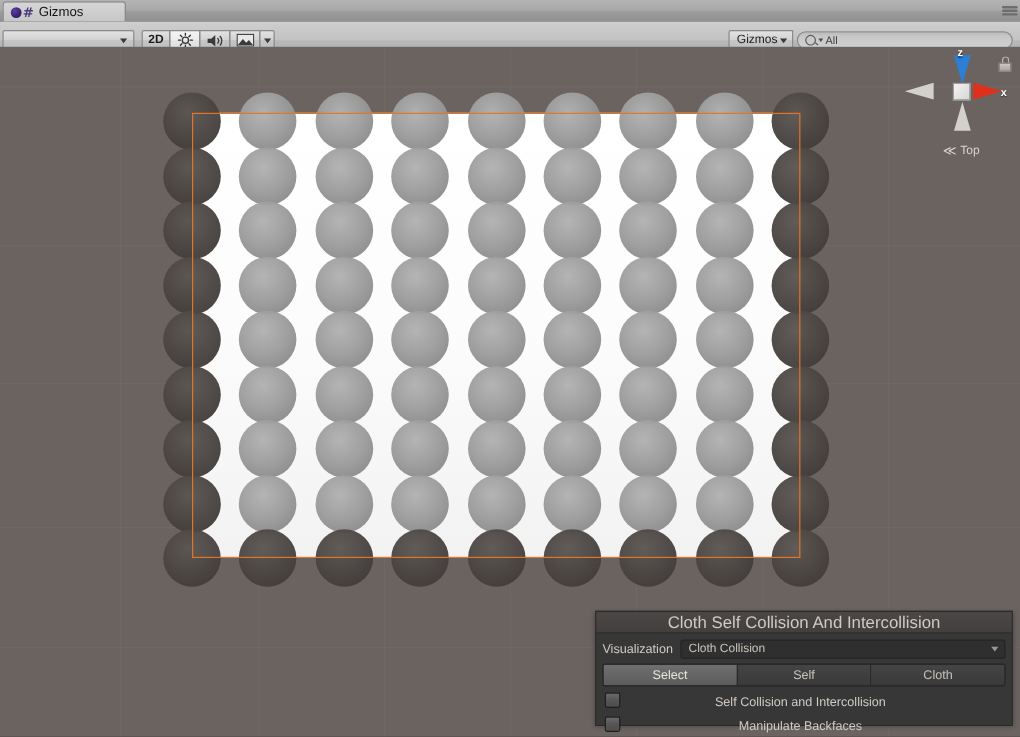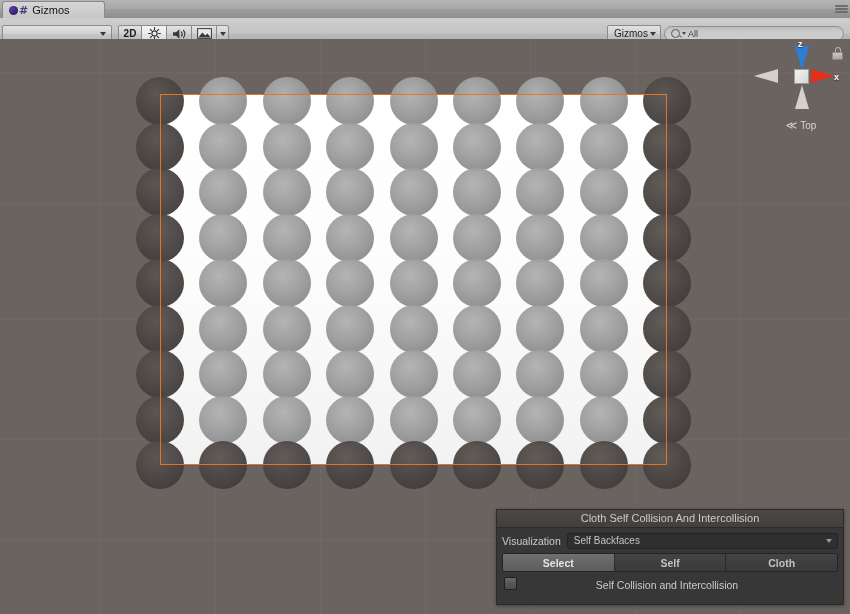--- a/index.html
+++ b/index.html
@@ -192,42 +192,41 @@
   .panel {
     position: absolute; left: 496px; top: 509px; width: 348px; height: 96px;
     background: #3b3b3b;
     border: 1px solid #2a2a2a;
     box-shadow: 0 1px 4px rgba(0,0,0,.35);
     box-sizing: border-box;
   }
   .panel-title {
     height: 17px; line-height: 17px;
     background: linear-gradient(to bottom, #4a4746 0%, #423f3e 100%);
-    color: #cfcac4; font-size: 11px; text-align: center;
+    color: #cfcac4; font-size: 14px; text-align: center;
     border-bottom: 1px solid #2c2a29;
   }
   .panel-body { padding: 4px 5px 5px 5px; background: #373737; height: calc(100% - 18px); box-sizing: border-box; }
   .row-vis { display: flex; align-items: center; gap: 6px; height: 17px; }
   .vis-label { font-size: 10.5px; color: #cfcac4; }
   .vis-dropdown {
     flex: 1; height: 16px; background: #2f2f2f;
     border: 1px solid #242424; border-radius: 2px;
     display: flex; align-items: center; justify-content: space-between;
     padding: 0 5px 0 6px; box-sizing: border-box;
   }
   .vis-value { font-size: 10px; color: #c8c3bd; }
   .vis-tri {
     width: 0; height: 0; border-left: 3px solid transparent; border-right: 3px solid transparent;
     border-top: 4px solid #9b9893;
   }
   .seg {
     display: flex; margin-top: 4px; height: 17px;
     border-radius: 2px; overflow: hidden;
     border: 1px solid #242424;
-    font-weight: bold;
   }
   .seg-btn {
     flex: 1; display: flex; align-items: center; justify-content: center;
     font-size: 10.5px; color: #c6c1bb;
     background: linear-gradient(to bottom, #444444 0%, #3a3a3a 100%);
     border-right: 1px solid #2a2a2a;
   }
   .seg-btn:last-child { border-right: none; }
   .seg-btn.active {
     background: linear-gradient(to bottom, #6f6f6f 0%, #5c5c5c 100%);
@@ -436,21 +435,21 @@
     </div>
   </div>
 
   <div class="panel">
     <div class="panel-title">Cloth Self Collision And Intercollision</div>
     <div class="panel-body">
 
       <div class="row-vis">
         <span class="vis-label">Visualization</span>
         <div class="vis-dropdown">
-          <span class="vis-value">Self Backfaces</span>
+          <span class="vis-value">Cloth Collision</span>
           <span class="vis-tri"></span>
         </div>
       </div>
 
       <div class="seg" id="mode-seg">
           <div class="seg-btn active">
             <span>Select</span>
           </div>
           <div class="seg-btn">
             <span>Self</span>
@@ -458,18 +457,22 @@
           <div class="seg-btn">
             <span>Cloth</span>
           </div>
         </div>
 
       <div id="chk-list">
           <div class="chk-row">
             <div class="chk"></div>
             <span class="chk-label">Self Collision and Intercollision</span>
           </div>
+          <div class="chk-row">
+            <div class="chk"></div>
+            <span class="chk-label">Manipulate Backfaces</span>
+          </div>
         </div>
 
     </div>
   </div>
 
 </div>
 
 </body></html>

